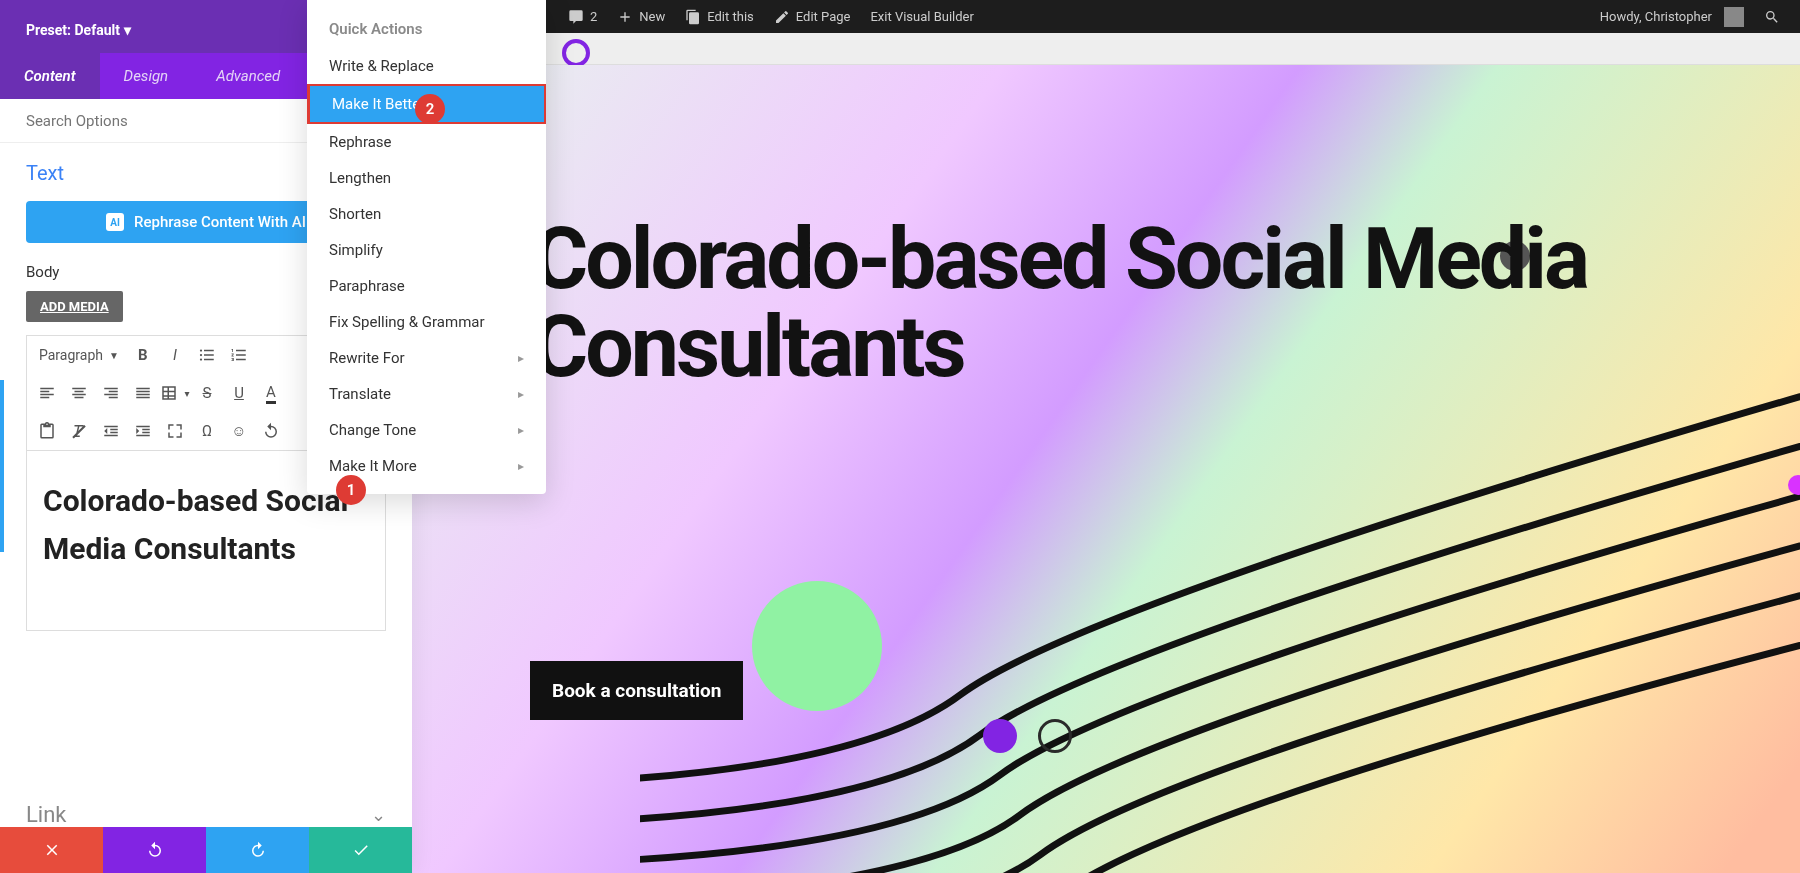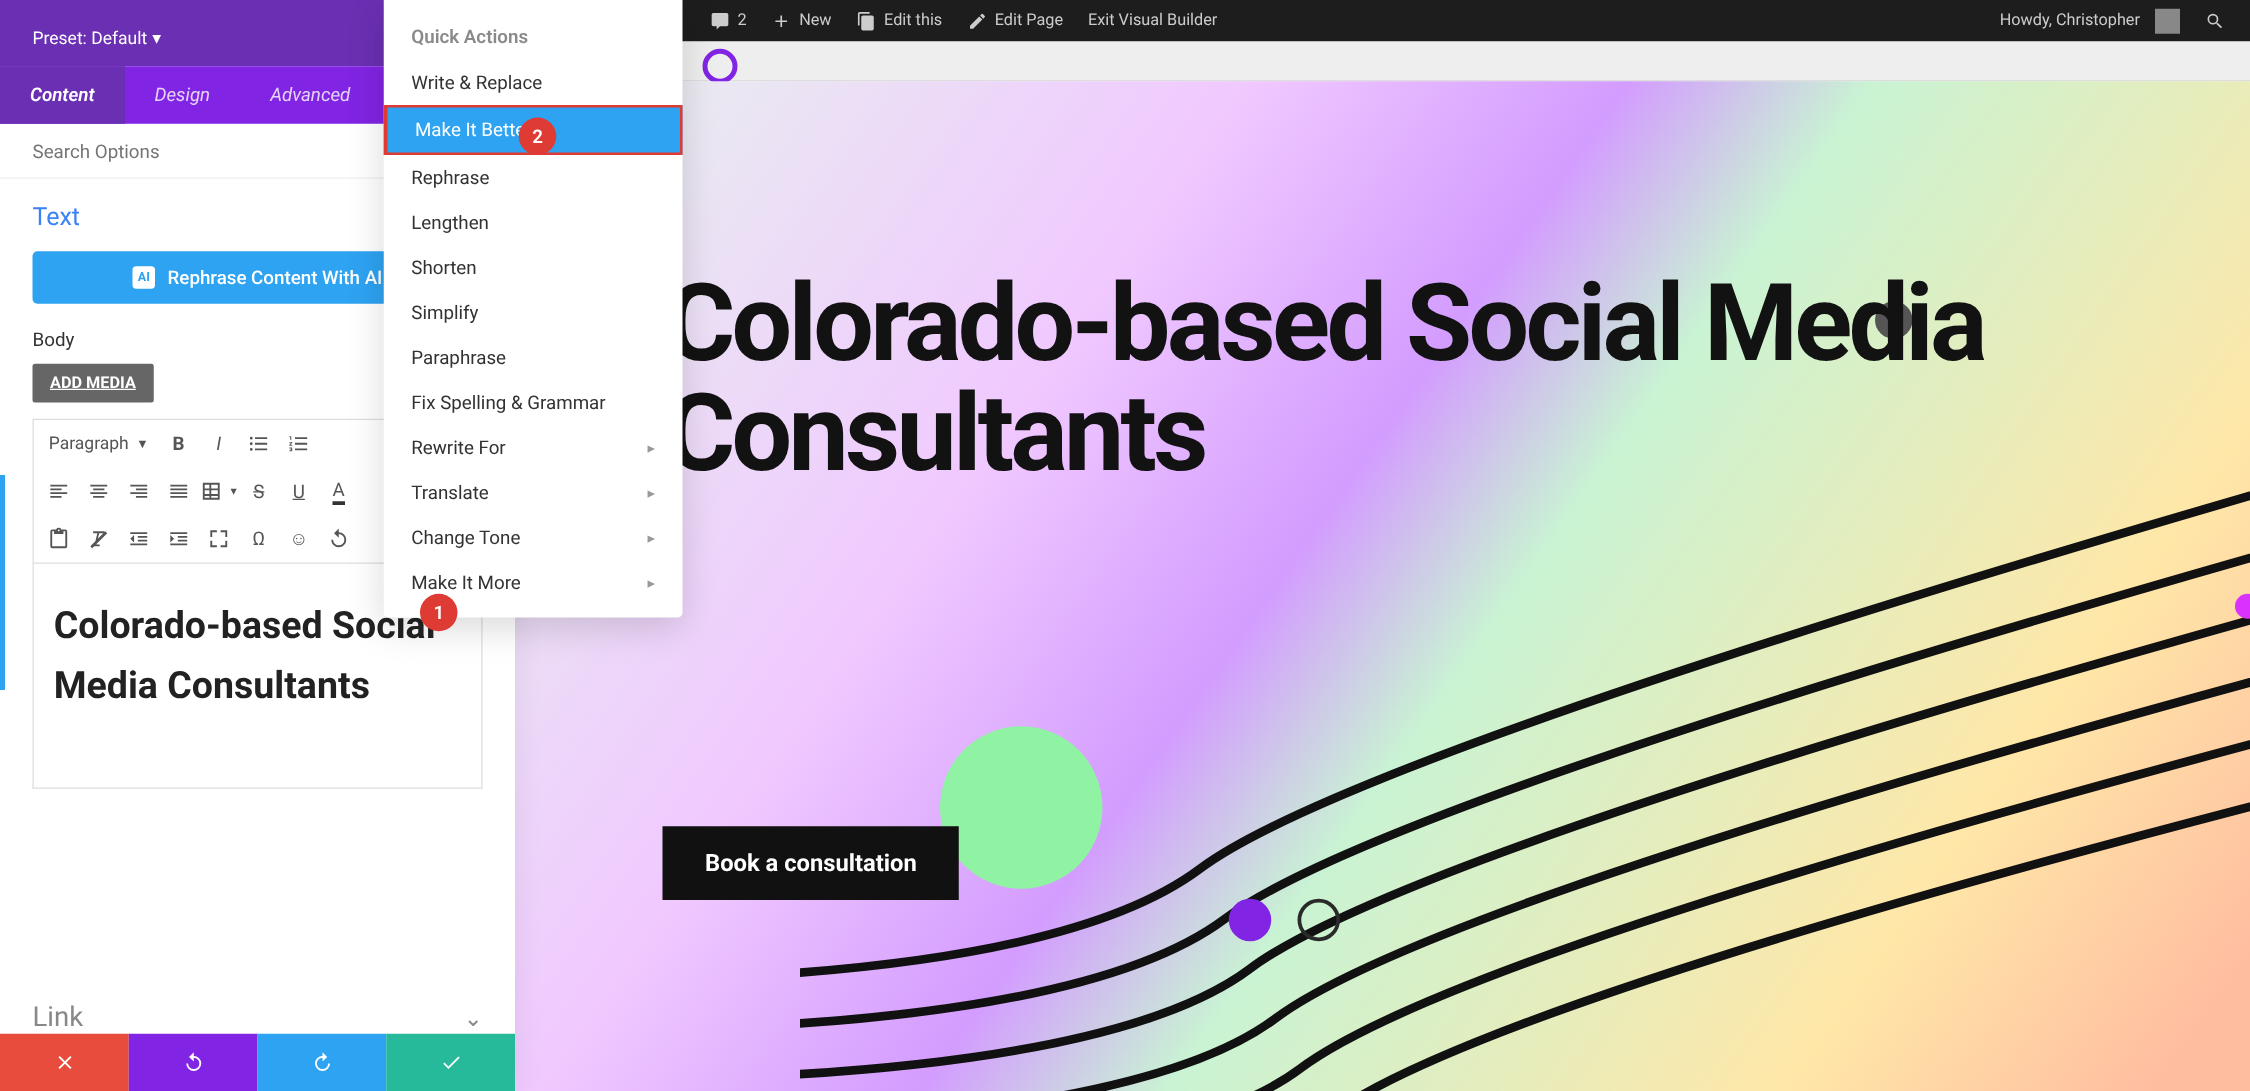--- a/index.html
+++ b/index.html
@@ -10,21 +10,21 @@
   .adminbar .left-space { width: 548px; }
   .adminbar .item { display: inline-flex; align-items: center; gap: 6px; padding: 0 10px; height: 33px; cursor: pointer; }
   .adminbar .spacer { flex: 1; }
   .adminbar svg { width: 16px; height: 16px; fill: #ccc; }
   .adminbar .avatar-box { width: 20px; height: 20px; background: #888; margin-left: 6px; }
 
   
   .panel { position: absolute; top: 0; left: 0; width: 412px; height: 100%; background: #fff; display: flex; flex-direction: column; z-index: 10; box-shadow: 4px 0 20px rgba(0,0,0,0.06); }
   .panel-header { background: #6b2fb3; color: #fff; padding: 16px 26px 14px; }
   .panel-title { font-size: 22px; font-weight: 600; }
-  .panel-preset { font-size: 14px; margin-top: 6px; display: inline-flex; align-items: center; gap: 4px; cursor: pointer; }
+  .panel-preset { font-size: 14px; margin-top: 6px; display: inline-flex; align-items: center; gap: 4px; cursor: pointer; font-weight: bold; }
   .tabs { display: flex; background: #8224e3; font-style: italic; }
   .tab { flex: 0 0 auto; padding: 14px 24px; font-size: 15px; color: #e4d3f6; cursor: pointer; }
   .tab.active { background: #6b2fb3; color: #fff; font-weight: 600; }
   .search-row { padding: 12px 26px; border-bottom: 1px solid #eee; }
   .search-input { width: 100%; border: none; font-size: 15px; color: #888; background: transparent; }
   .panel-body { flex: 1; overflow: hidden; padding: 18px 26px; }
   .section-label { color: #3b82f6; font-size: 20px; margin-bottom: 16px; }
   .gen-btn { width: 100%; background: #2ea3f2; color: #fff; border: none; border-radius: 4px; padding: 12px; font-size: 15px; font-weight: 500; display: flex; align-items: center; justify-content: center; gap: 10px; cursor: pointer; }
   .gen-btn .ai-chip { background: #fff; color: #2ea3f2; width: 18px; height: 18px; border-radius: 3px; font-size: 10px; font-weight: 700; display: inline-flex; align-items: center; justify-content: center; }
   .body-label { margin-top: 20px; font-size: 15px; color: #333; }
@@ -56,21 +56,21 @@
   .qa-item { padding: 9px 22px; font-size: 15px; color: #333; display: flex; justify-content: space-between; align-items: center; cursor: pointer; }
   .qa-item.selected { background: #2ea3f2; color: #fff; border: 2px solid #de3b34; border-left-width: 3px; }
   .qa-item .sub-caret { font-size: 12px; color: #999; }
 
   
   .canvas { position: absolute; top: 33px; left: 412px; right: 0; bottom: 0; overflow: hidden; background: #fafafa; }
   .canvas .topstrip { height: 32px; background: #eee; border-bottom: 1px solid #ddd; position: relative; }
   .canvas .topstrip .circle { width: 28px; height: 28px; border: 4px solid #8224e3; border-radius: 50%; position: absolute; left: 150px; top: 6px; }
   .hero { position: relative; width: 100%; height: 100%; background: linear-gradient(125deg, #e9edf0 5%, #f0c8ff 30%, #d39cff 45%, #c9f3d3 55%, #ffe7a8 80%, #ffbda0 95%); overflow: hidden; }
   .hero .headline { position: absolute; top: 150px; left: 120px; font-size: 86px; font-weight: 700; color: #121212; line-height: 1.02; letter-spacing: -3px; }
-  .hero .book-btn { position: absolute; top: 596px; left: 118px; background: #111; color: #fff; padding: 18px 34px; font-size: 19px; font-weight: 700; cursor: pointer; }
+  .hero .book-btn { position: absolute; top: 596px; left: 118px; background: #111; color: #fff; padding: 18px 22px; font-size: 19px; font-weight: 700; cursor: pointer; }
   .hero .green-blob { position: absolute; width: 130px; height: 130px; background: #90f2a3; border-radius: 50%; left: 340px; top: 516px; }
   .hero .plus-add { position: absolute; right: 270px; top: 176px; width: 30px; height: 30px; background: #555; border-radius: 50%; color: #fff; display: flex; align-items: center; justify-content: center; font-size: 18px; cursor: pointer; }
   .hero svg.lines { position: absolute; right: -40px; top: 280px; width: 1200px; height: 600px; }
   .hero .dot { position: absolute; width: 34px; height: 34px; border-radius: 50%; }
   .hero .dot.purple { background: #8224e3; left: 571px; top: 654px; }
   .hero .dot.ring { border: 3px solid #2a2a2a; left: 626px; top: 654px; }
   .hero .edge-magenta { position: absolute; right: -8px; top: 410px; width: 20px; height: 20px; border-radius: 50%; background: #d932ff; }
 
   .blue-line { position: absolute; top: 380px; left: 0; width: 4px; height: 172px; background: #2ea3f2; z-index: 11; }
 </style>

